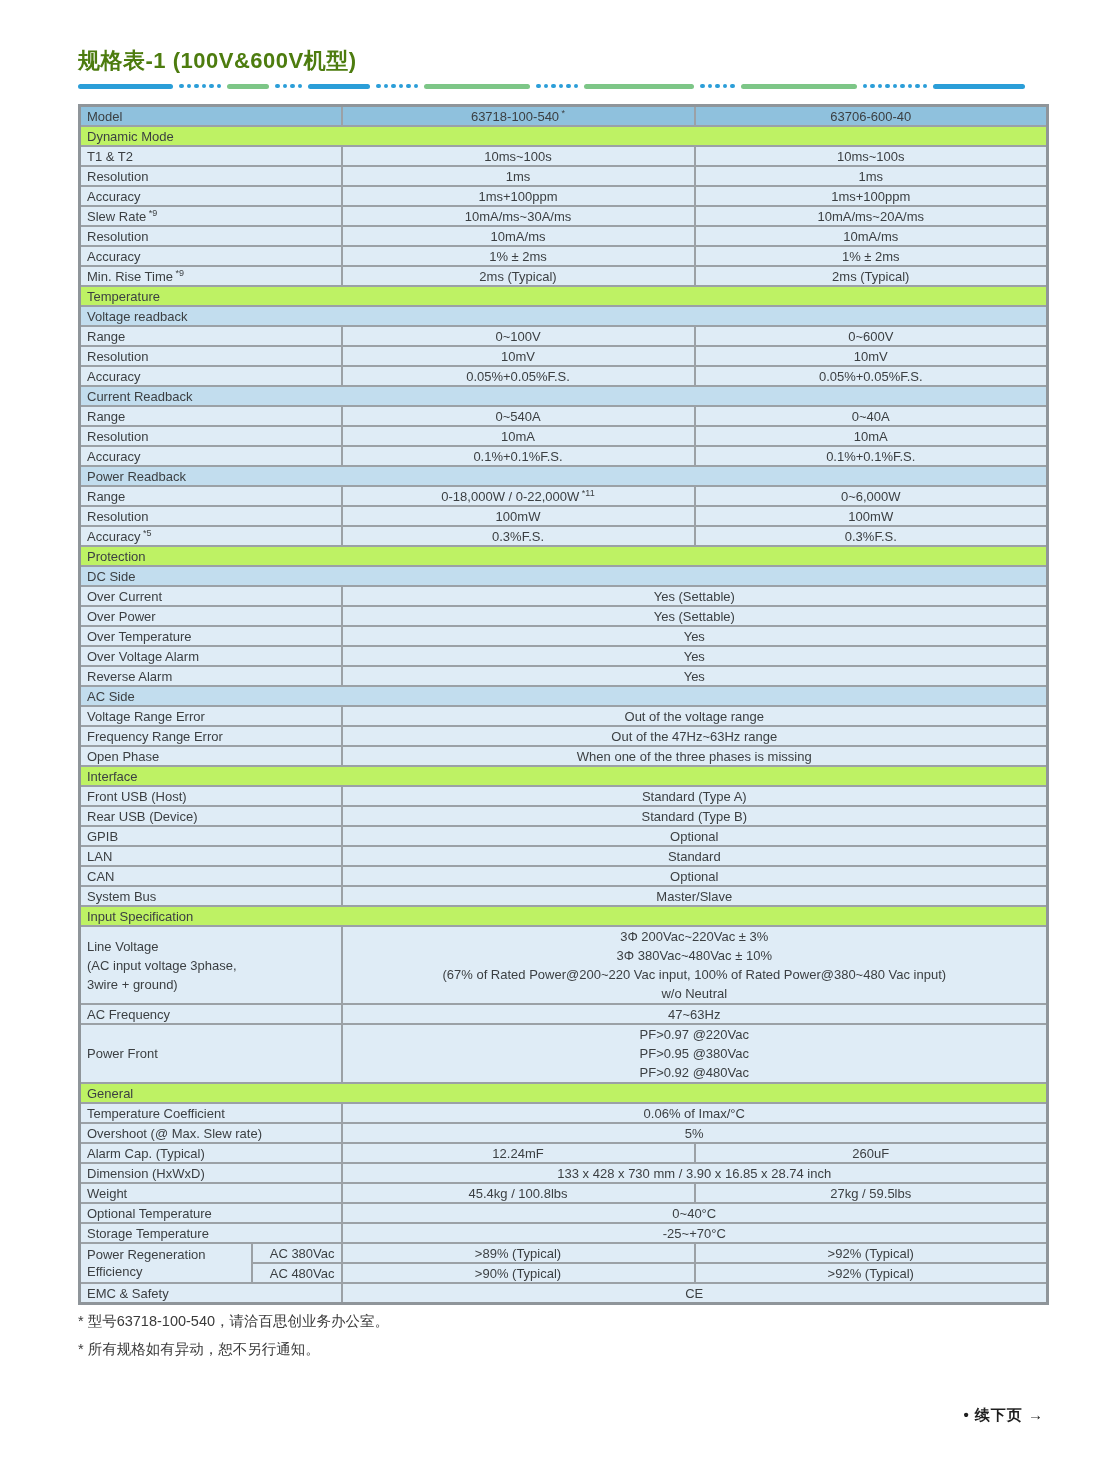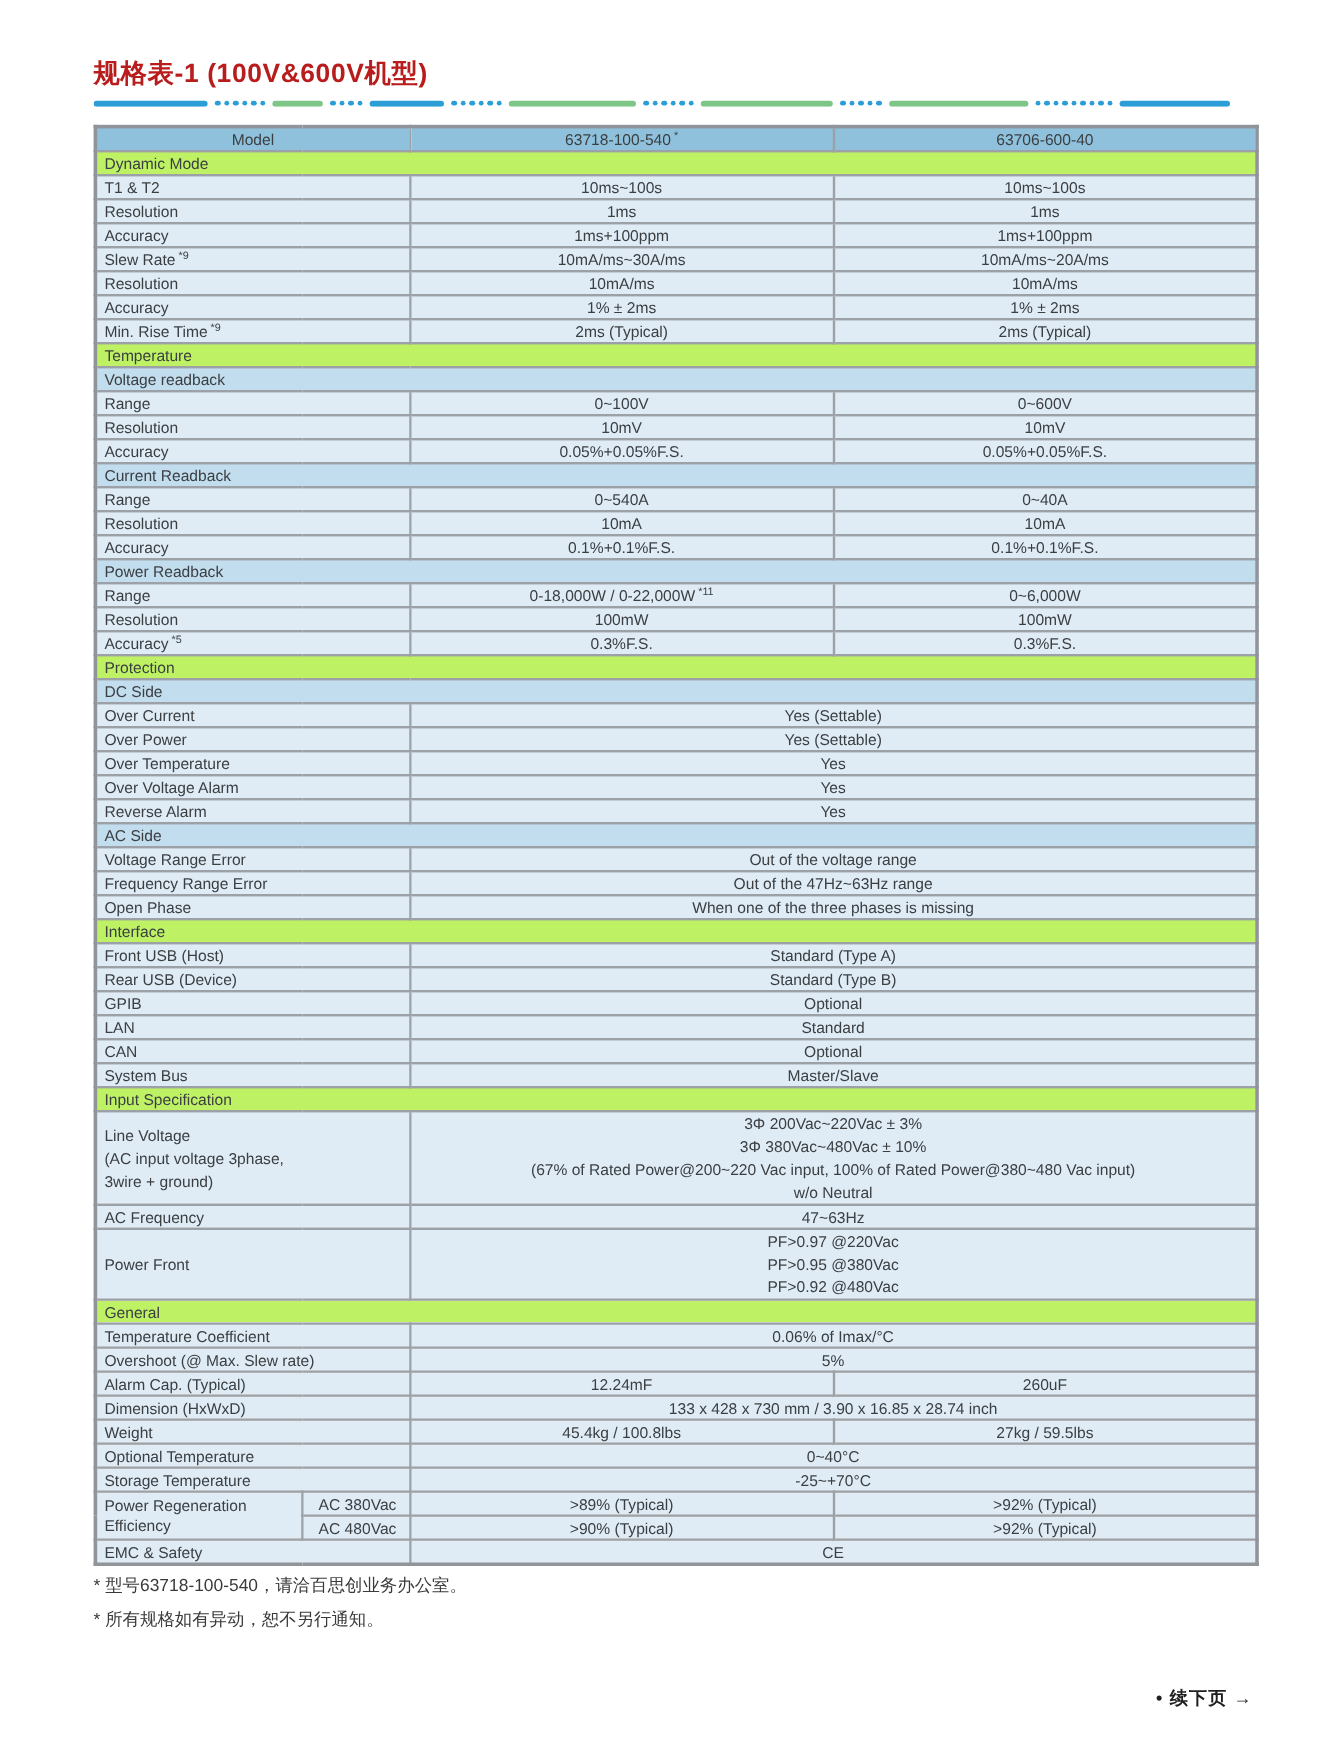--- a/index.html
+++ b/index.html
@@ -2,43 +2,43 @@
 <html><head>
 <meta charset="utf-8">
 <style>
   html,body{margin:0;padding:0;}
   body{
     width:1102px;height:1470px;position:relative;background:#ffffff;
     font-family:"Liberation Sans","DejaVu Sans",sans-serif;color:#3b3f42;
   }
   .title{
     position:absolute;left:78px;top:46px;font-size:22px;font-weight:bold;
-    color:#b91c1c;letter-spacing:.5px;
+    color:#4d7c0f;letter-spacing:.5px;
   }
   .deco{
     position:absolute;left:78px;top:83px;width:966px;height:6px;
     display:flex;align-items:center;gap:6px;overflow:hidden;
   }
   .deco .bar{height:5px;border-radius:3px;flex:0 0 auto;}
   .deco .dots{display:flex;gap:3px;flex:0 0 auto;}
   .deco .dot{width:4.5px;height:4.5px;border-radius:50%;flex:0 0 auto;}
   table.spec{
     position:absolute;left:78px;top:104px;width:968px;
     border-collapse:collapse;table-layout:fixed;
     border:3px solid #8f959a;
   }
   table.spec td{
     border:2px solid #9ba1a6;height:18px;line-height:17px;
     font-size:13px;padding:0 6px;vertical-align:middle;
     background:#dfecf6;overflow:hidden;
   }
   table.spec td.lbl{text-align:left;}
-  table.spec td.slbl{text-align:left;padding-left:13px;}
+  table.spec td.slbl{text-align:right;padding-left:13px;}
   table.spec td.val{text-align:center;}
-  table.spec tr.h td{background:#8fc1dd;text-align:center;}
+  table.spec tr.h td{background:#8fc1dd;}
   table.spec td.sech{background:#bef264;}
   table.spec td.subh{background:#c2ddee;}
   table.spec td .ml{padding:1px 0;}
   table.spec sup{font-size:9px;line-height:0;}
   .footnotes{position:absolute;left:78px;top:1312px;font-size:14.5px;color:#3a3a3a;}
   .footnotes div{margin-bottom:9px;}
   .continue{
     position:absolute;right:58px;top:1406px;font-size:15px;
     color:#1f1f1f;font-weight:600;letter-spacing:1px;
   }

